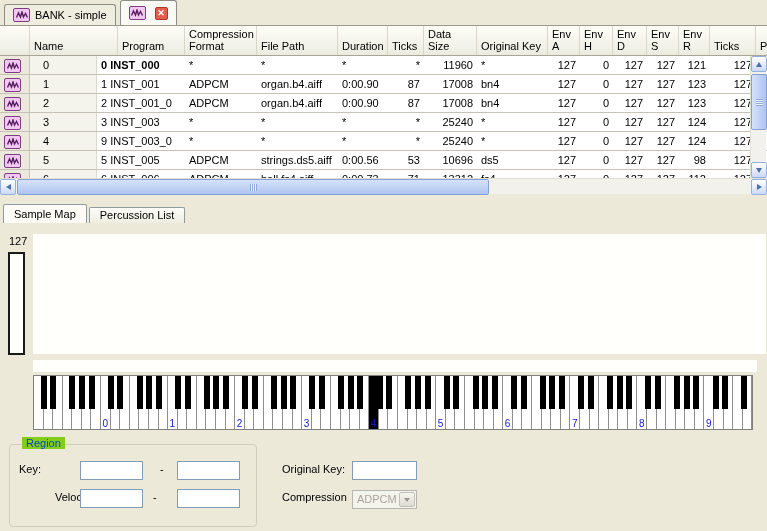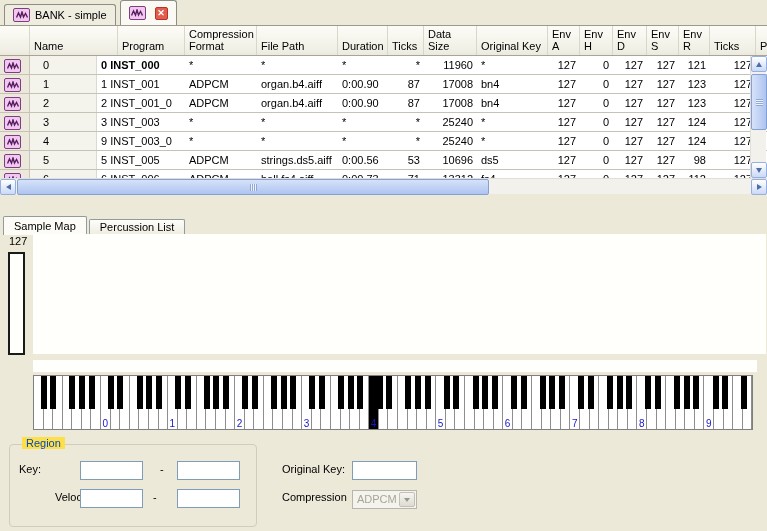--- a/index.html
+++ b/index.html
@@ -43,41 +43,41 @@
            border-left:1px solid #E2E0D6;}
   .vthumb{position:absolute;left:0;top:18px;width:16px;height:56px;border:1px solid #84A0D4;border-radius:2px;
           background:linear-gradient(90deg,#D6E2F9,#AEC4F0);display:flex;align-items:center;justify-content:center;}
   .vgrip{width:7px;height:7px;background:repeating-linear-gradient(to bottom,#8FA8D8 0,#8FA8D8 1px,rgba(255,255,255,.7) 1px,rgba(255,255,255,.7) 2px);}
   .hscroll{position:absolute;left:0;top:178px;width:767px;height:16px;background:#F2F1EB;border-top:1px solid #E2E0D6;}
   .hthumb{position:absolute;left:17px;top:0;width:472px;height:16px;border:1px solid #84A0D4;border-radius:2px;
           background:linear-gradient(#D6E2F9,#AEC4F0);display:flex;align-items:center;justify-content:center;}
   .hgrip{width:7px;height:7px;background:repeating-linear-gradient(to right,#8FA8D8 0,#8FA8D8 1px,rgba(255,255,255,.7) 1px,rgba(255,255,255,.7) 2px);}
 
   
-  .panel-tabbar{position:absolute;left:0;top:216px;width:767px;height:19px;display:flex;align-items:flex-end;padding-left:3px;}
+  .panel-tabbar{position:absolute;left:0;top:204px;width:767px;height:19px;display:flex;align-items:flex-end;padding-left:3px;}
   .ptab{flex:0 0 auto;border:1px solid #919B9C;border-bottom:none;border-radius:2px 2px 0 0;
         background:linear-gradient(#FDFDFA,#EFEDE0);height:16px;line-height:15px;padding:0 10px;margin-right:2px;}
   .ptab.active{background:#FCFBF5;height:19px;line-height:18px;}
 
   
   .vel-label{position:absolute;left:9px;top:235px;}
   .vel-bar{position:absolute;left:8px;top:252px;width:17px;height:103px;background:#FFFFFC;border:2px solid #1A1A1A;}
   .map-canvas{position:absolute;left:33px;top:234px;width:733px;height:120px;background:#FFFFFC;}
   .map-strip{position:absolute;left:33px;top:360px;width:724px;height:12px;background:#FFFFFC;}
   .keyboard{position:absolute;left:33px;top:375px;width:720px;height:55px;background:#fff;
             border:1px solid #7F7F7F;display:flex;}
   .wkey{flex:1 1 0;position:relative;background:#fff;border-right:1px solid #8E8E8E;}
   .wkey:last-child{border-right:none;}
   .wkey.sel{background:#000;}
   .oct{position:absolute;bottom:0;left:-4px;right:-4px;text-align:center;font-size:10px;color:#1414CC;z-index:3;}
   .bkey{position:absolute;top:0;width:6px;height:33px;background:#000;z-index:2;}
 
   
   .groupbox{position:absolute;left:9px;top:444px;width:248px;height:83px;border:1px solid #D0CDBD;border-radius:4px;}
-  .group-title{position:absolute;left:12px;top:-8px;background:#fde047;padding:0 4px;color:#0046D5;text-align:center;}
+  .group-title{position:absolute;left:12px;top:-8px;background:#84cc16;padding:0 4px;color:#0046D5;text-align:center;}
   .fld-label{position:absolute;}
   .xp-input{position:absolute;width:63px;height:19px;background:#fff;border:1px solid #7F9DB9;
             font-family:"Liberation Sans",sans-serif;font-size:11px;padding:0 3px;}
   .dash{position:absolute;}
   .combo{position:absolute;left:352px;top:490px;width:65px;height:19px;border:1px solid #B7B6AE;
          background:#F4F3EC;color:#A8A59C;display:flex;align-items:center;}
   .combo .txt{flex:1;padding-left:4px;line-height:17px;}
   .combo-btn{width:16px;height:15px;margin:1px;border:1px solid #C2BFB6;border-radius:2px;
              background:linear-gradient(#F6F5F0,#DDDBD2);display:flex;align-items:center;justify-content:center;}
   .tri-dn-gray{width:0;height:0;border-left:3px solid transparent;border-right:3px solid transparent;border-top:4px solid #9A978E;}

